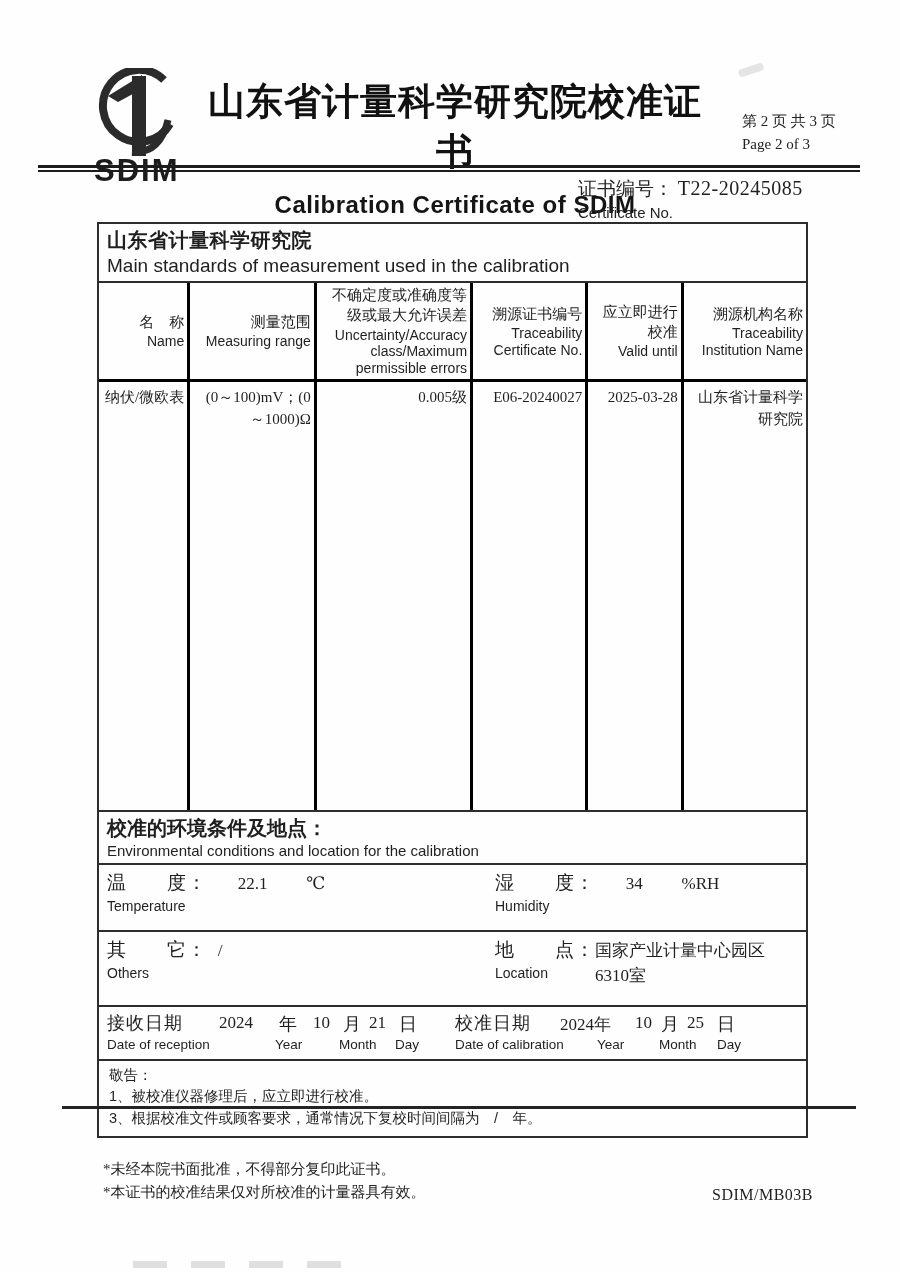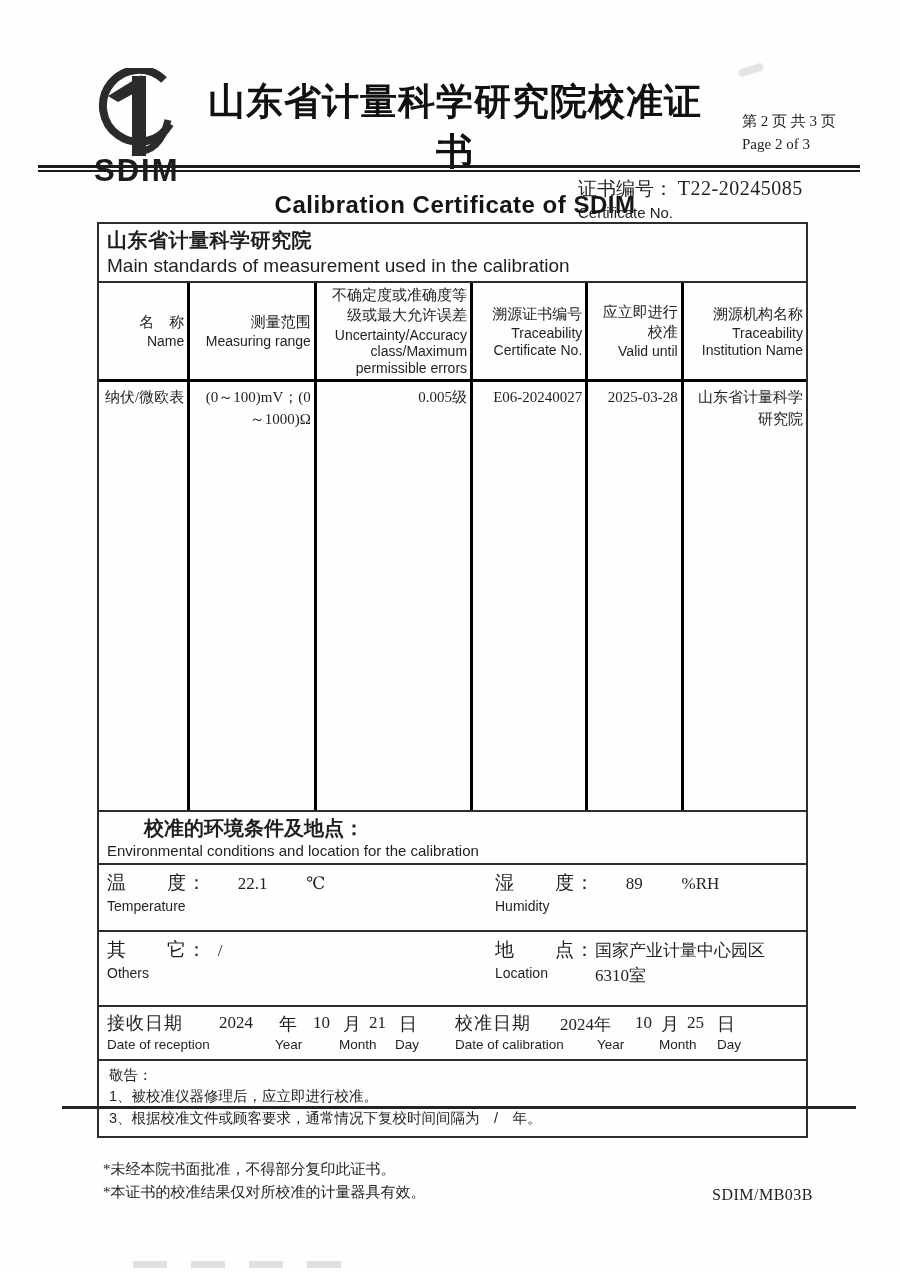--- a/index.html
+++ b/index.html
@@ -37,21 +37,21 @@
 
   table.grid { width:100%; border-collapse:collapse; border-style:hidden; table-layout:fixed; }
   table.grid th, table.grid td { border:3px solid #000000; padding:2px 3px; text-align:right; }
   table.grid th { height:97px; font-weight:normal; vertical-align:middle; }
   table.grid th .zh { font-size:15px; display:block; line-height:1.35; }
   table.grid th .en { font-size:14px; display:block; line-height:1.2; margin-top:1px;
                       font-family:"Liberation Sans","DejaVu Sans",sans-serif; }
   table.grid td { height:430px; vertical-align:top; font-size:15px; line-height:1.5; padding-top:4px; }
 
   .env-title { padding:3px 8px 4px 8px; }
-  .env-title .zh { font-size:20px; font-weight:600; font-family:"Liberation Sans","DejaVu Sans",sans-serif;margin-left:37px; }
+  .env-title .zh { font-size:20px; font-weight:600; font-family:"Liberation Sans","DejaVu Sans",sans-serif; }
   .env-title .en { font-size:15px; font-family:"Liberation Sans","DejaVu Sans",sans-serif; }
 
   .pair-row { display:flex; padding:5px 8px 16px 8px; }
   .pair-left { width:388px; flex:0 0 388px; }
   .pair-right { flex:1; }
   .pair-line1 { font-size:19px; }
   .pair-line1 .lbl { font-family:"Liberation Sans","DejaVu Sans",sans-serif; letter-spacing:1px; }
   .pair-line1 .val { font-size:17px; margin-left:26px; }
   .pair-line1 .unit { font-size:17px; margin-left:34px; }
   .pair-line2 { font-size:14px; margin-top:2px; font-family:"Liberation Sans","DejaVu Sans",sans-serif; }
@@ -185,21 +185,21 @@
         <div class="pair-line1">
           <span class="lbl pre">温　　度：</span>
           <span class="val">22.1</span>
           <span class="unit">℃</span>
         </div>
         <div class="pair-line2">Temperature</div>
       </div>
       <div class="pair-right">
         <div class="pair-line1">
           <span class="lbl pre">湿　　度：</span>
-          <span class="val">89</span>
+          <span class="val">34</span>
           <span class="unit">%RH</span>
         </div>
         <div class="pair-line2">Humidity</div>
       </div>
     </div>
 
     <div class="sec pair-row">
       <div class="pair-left">
         <div class="pair-line1">
           <span class="lbl pre">其　　它：</span>

